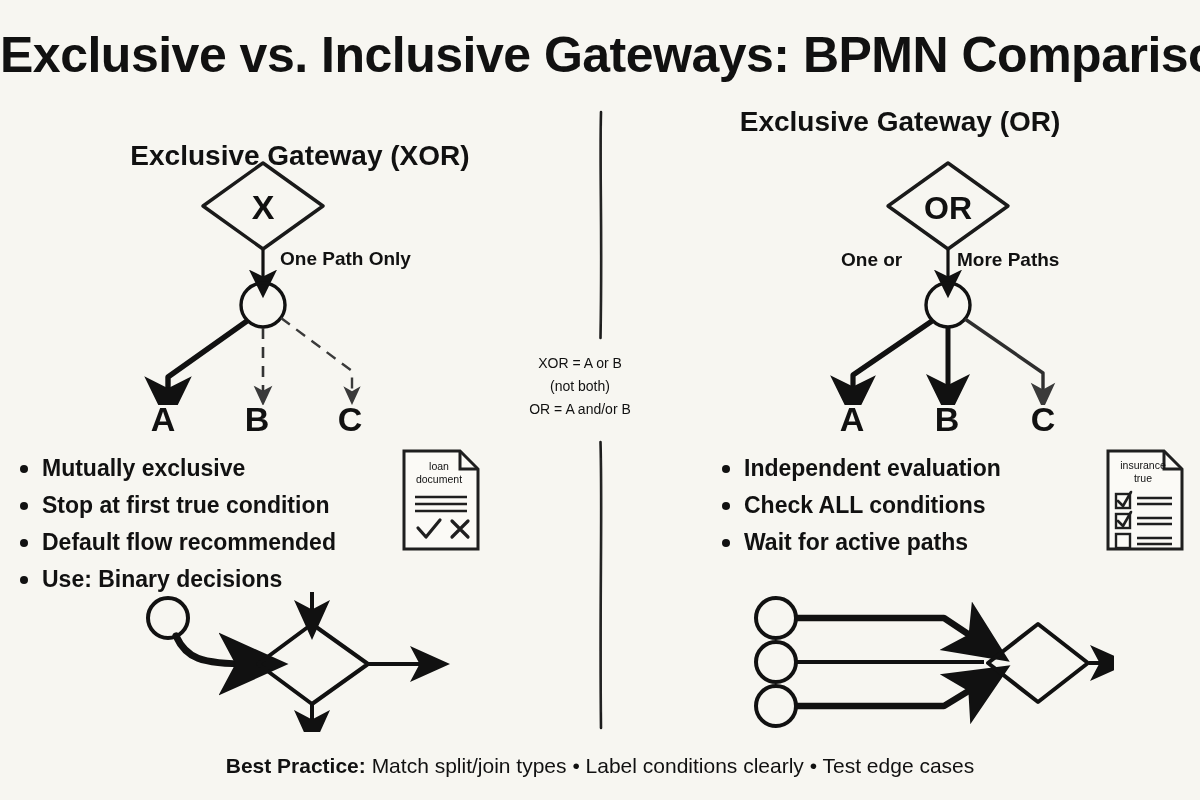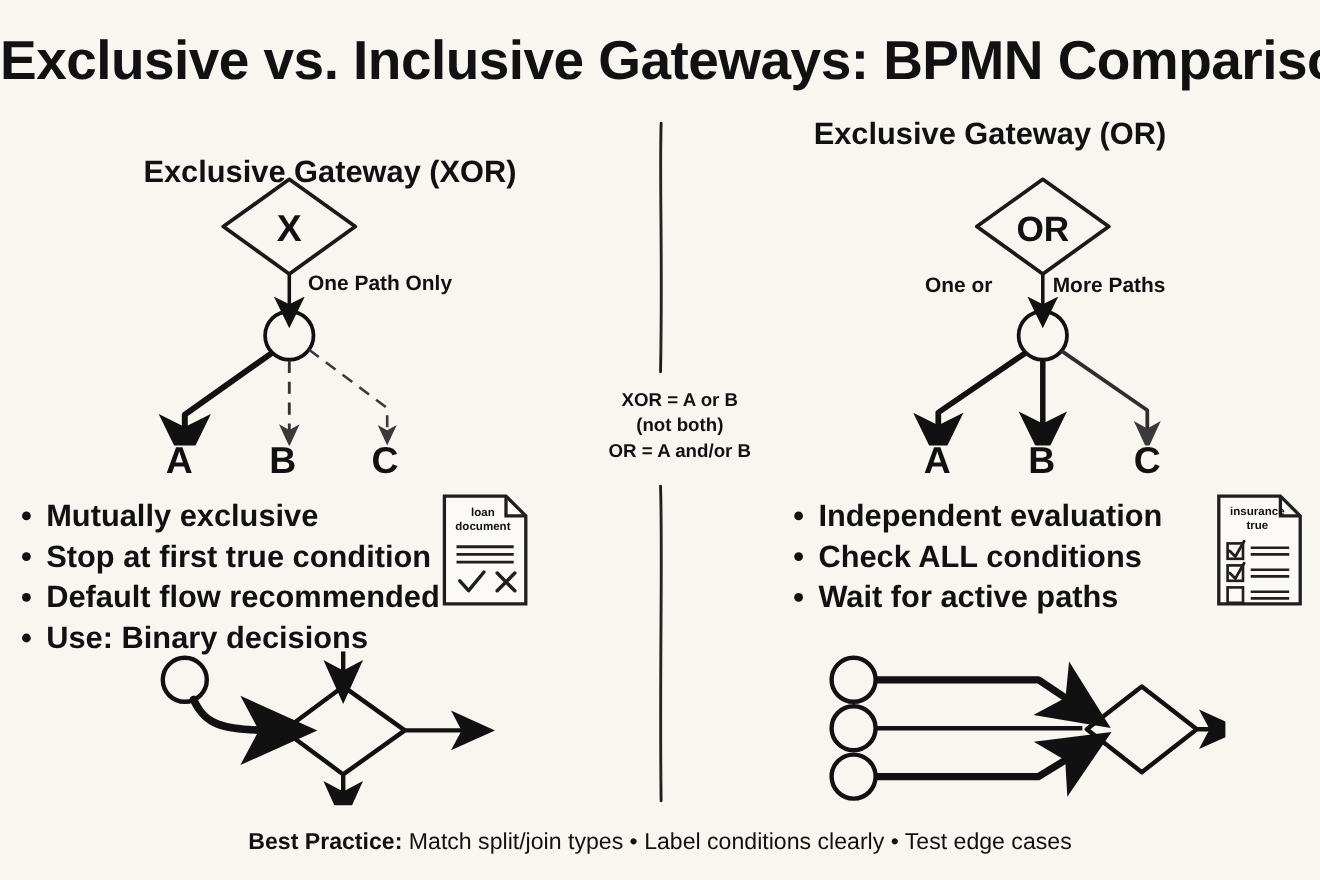--- a/index.html
+++ b/index.html
@@ -35,24 +35,24 @@
     line-height:36px;
   }
   #head-left{left:60px;width:480px;margin-top:34px;}
   #head-right{left:660px;width:480px;}
 
   
   #divider-top{left:594px;top:110px;}
   #divider-bottom{left:594px;top:440px;}
 
   #formula{
-    left:498px;top:352px;width:240px;
-    text-align:center;
-    font-size:17px;
-    font-weight:bold;
+    left:460px;top:352px;width:240px;
+    text-align:center;
+    font-size:14px;
+    font-weight:normal;
     line-height:23px;
   }
 
   
   #gw-left{left:120px;top:155px;}
   #gw-right{left:810px;top:155px;}
 
   .flow-label{
     font-size:19px;
     font-weight:bold;
@@ -65,21 +65,21 @@
   .branch-letter{
     font-size:34px;
     font-weight:bold;
     text-align:center;
     width:46px;
   }
 
   
   .bullets{
     top:452px;
-    font-size:28px;
+    font-size:23px;
     font-weight:bold;
     line-height:33px;
     list-style:none;
     margin:0;padding:0;
   }
   #bullets-left{left:16px;width:390px;}
   #bullets-right{left:718px;width:400px;}
   .bullets li{
     position:relative;
     padding-left:26px;
@@ -93,21 +93,21 @@
     width:8px;height:8px;
     border-radius:50%;
     background:#111;
   }
 
   
   #doc-left{left:400px;top:448px;}
   #doc-right{left:1104px;top:448px;}
   .doc-title{
     font-size:10.5px;
-    font-weight:bold;
+    font-weight:normal;
     text-align:center;
     line-height:13px;
   }
 
   
   #sketch-left{left:140px;top:592px;}
   #sketch-right{left:748px;top:592px;}
 
   
   #footer{

